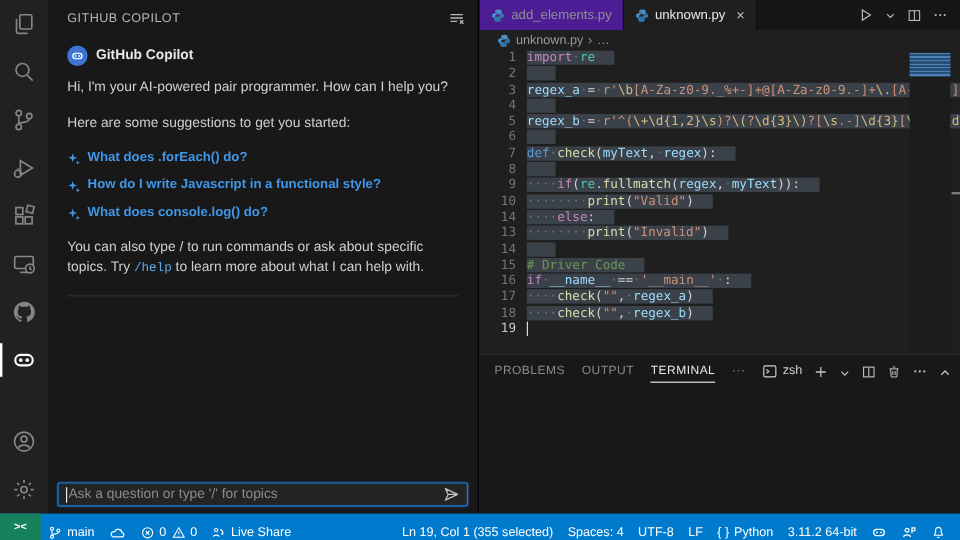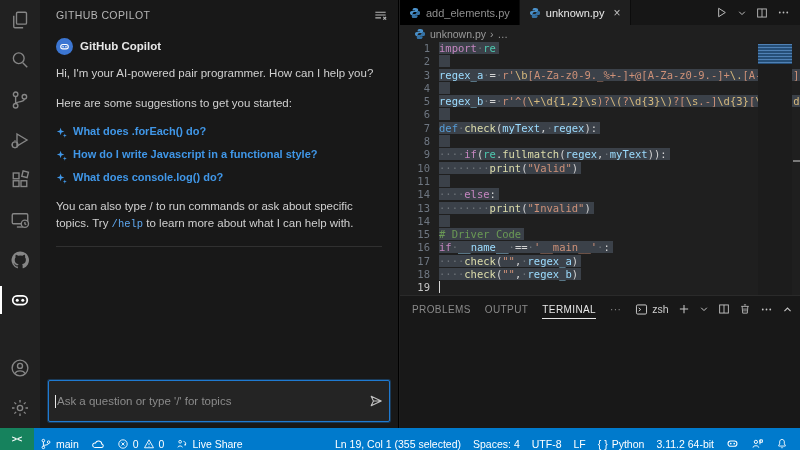--- a/index.html
+++ b/index.html
@@ -23,56 +23,56 @@
   
   .panel-head{height:30px;display:flex;align-items:center;padding:0 10px 0 16px;color:#b6b6b6;font-size:10.5px;letter-spacing:.4px}
   .panel-head .ttl{flex:1}
   .chat{padding:2px 16px 0 16px;font-size:11.5px;line-height:1.45;color:#d0d0d0}
   .chat-hdr{display:flex;align-items:center;gap:7px;margin:6px 0 10px 0;font-weight:bold;color:#e8e8e8;font-size:11.5px}
   .avatar{width:17px;height:17px;border-radius:50%;background:#3c76d2;display:flex;align-items:center;justify-content:center}
   .chat p{margin-bottom:13px}
   .sugg{display:flex;align-items:center;gap:6px;color:#4097e8;font-weight:bold;font-size:11px;margin-bottom:7px;cursor:pointer}
   .tip{margin-top:12px;padding-bottom:14px;border-bottom:1px solid #303030}
   .tip code{font-family:Liberation Mono, monospace;color:#5fa8ef;font-size:10.5px}
-  .chat-input{position:absolute;left:8px;right:8px;bottom:6px;height:42px;border:1px solid #1f7ad1;border-radius:2px;background:#242424;display:flex;align-items:center;padding:0 6px;box-shadow:0 0 0 1px rgba(31,122,209,.35)}
+  .chat-input{position:absolute;left:8px;right:8px;bottom:6px;height:20px;border:1px solid #1f7ad1;border-radius:2px;background:#242424;display:flex;align-items:center;padding:0 6px;box-shadow:0 0 0 1px rgba(31,122,209,.35)}
   .chat-input .caret{width:1px;height:13px;background:#e8e8e8;margin-right:1px}
   .chat-input .ph{flex:1;color:#8b8b8b;font-size:11.5px;white-space:nowrap;overflow:hidden}
   .chat-input .send{color:#c3c3c3;cursor:pointer}
 
   
   #tabbar{height:25px;background:#161616;display:flex;align-items:stretch;flex:0 0 auto}
-  .tab{display:flex;align-items:center;gap:5px;padding:0 9px;font-size:11px;color:#8f8f8f;background:#000000;border-right:1px solid #0c0c0c;cursor:pointer}
+  .tab{display:flex;align-items:center;gap:5px;padding:0 9px;font-size:11px;color:#8f8f8f;background:#4c1d95;border-right:1px solid #0c0c0c;cursor:pointer}
   .tab.active{background:#1f1f1f;color:#eaeaea}
   .tab .close{margin-left:4px;color:#c0c0c0;font-size:12px;line-height:1}
   .tab-actions{margin-left:auto;display:flex;align-items:center;gap:9px;padding-right:10px;color:#bdbdbd}
   #breadcrumb{height:17px;display:flex;align-items:center;gap:4px;padding-left:14px;font-size:10.5px;color:#9a9a9a;flex:0 0 auto}
 
   
   #codearea{position:relative;flex:1 1 auto;overflow:hidden;background:#1f1f1f}
   .line{display:flex;height:13.3px;line-height:13.3px;font-size:10.5px;white-space:pre}
   .ln{width:30px;text-align:right;color:#6e7681;flex:0 0 auto;font-family:"DejaVu Sans Mono",monospace}
   .lc{margin-left:9px;font-family:"DejaVu Sans Mono",monospace;color:#d4d4d4}
-  .sel{background:#3b4149;padding-right:3px}
+  .sel{background:#3b4149;padding-right:16px}
   .stub{display:inline-block;width:8px}
   .caret-ed{display:inline-block;width:1px;height:12px;background:#d8d8d8;vertical-align:-2px}
   .tk-kw{color:#C586C0}.tk-kw2{color:#569CD6}.tk-fn{color:#DCDCAA}.tk-var{color:#9CDCFE}
   .tk-cls{color:#4EC9B0}.tk-str{color:#CE9178}.tk-esc{color:#D7BA7D}.tk-op{color:#d4d4d4}
   .tk-com{color:#6A9955}.tk-ws{color:#6c7278}
   #minimap{position:absolute;top:0;right:8px;width:34px;height:100%;background:#1c1c1c}
   .mini-sel{position:absolute;top:2px;left:0;width:34px;height:20px;background:#264f78;
     background-image:repeating-linear-gradient(rgba(130,190,255,.45) 0 1px,transparent 1px 3px);}
   .ovr-mark{position:absolute;right:0;width:7px;height:2px;background:#7a7a7a}
 
   
   #terminal{flex:0 0 133px;background:#181818;border-top:1px solid #2a2a2a;display:flex;flex-direction:row}
   .term-head{height:26px;display:flex;align-items:center;padding:0 8px 0 12px;gap:14px}
   .term-tab{font-size:10px;letter-spacing:.4px;color:#8a8a8a;height:100%;display:flex;align-items:center;cursor:pointer;position:relative}
   .term-tab.active{color:#e7e7e7}
   .term-tab.active::after{content:"";position:absolute;left:0;right:0;bottom:3px;height:1px;background:#e7e7e7}
-  .term-actions{margin-left:auto;display:flex;align-items:center;gap:9px;color:#c5c5c5}
+  .term-actions{margin-left:auto;display:flex;align-items:flex-end;gap:9px;color:#c5c5c5}
   .zsh{display:flex;align-items:center;gap:4px;font-size:10.5px;color:#cfcfcf}
   .term-body{position:relative;flex:1;padding:5px 0 14px 14px;font-size:10.5px;color:#cdcdcd}
   .term-deco{position:absolute;left:3px;top:8px;width:7px;height:7px;border:1px solid #5a5a5a;border-radius:50%}
   .term-scroll{position:absolute;right:2px;top:14px;width:2px;height:9px;background:#777}
 
   
   .sb-remote{width:34px;height:22px;background:#16825D;display:flex;align-items:center;justify-content:center;font-weight:bold;font-size:9px;color:#fff;cursor:pointer}
   .sb-item{display:flex;align-items:flex-end;gap:4px;padding:0 6px;height:22px;cursor:pointer;white-space:nowrap}
   .sb-left{display:flex;align-items:center}
   .sb-right{margin-left:auto;display:flex;align-items:center;padding-right:6px}
@@ -304,21 +304,20 @@
         <div class="line"><span class="ln">1</span><span class="lc"><span class="sel"><span class="tk-kw">import</span><span class="tk-ws">·</span><span class="tk-cls">re</span></span></span></div>
         <div class="line"><span class="ln">2</span><span class="lc"><span class="sel"><span class="stub">&nbsp;</span></span></span></div>
         <div class="line"><span class="ln">3</span><span class="lc"><span class="sel"><span class="tk-var">regex_a</span><span class="tk-ws">·</span><span class="tk-op">=</span><span class="tk-ws">·</span><span class="tk-str">r'</span><span class="tk-esc">\b</span><span class="tk-str">[A-Za-z0-9._%+-]+@[A-Za-z0-9.-]+</span><span class="tk-esc">\.</span><span class="tk-str">[A-Z|a-z]</span><span class="tk-esc">{2,</span></span></span></div>
         <div class="line"><span class="ln">4</span><span class="lc"><span class="sel"><span class="stub">&nbsp;</span></span></span></div>
         <div class="line"><span class="ln">5</span><span class="lc"><span class="sel"><span class="tk-var">regex_b</span><span class="tk-ws">·</span><span class="tk-op">=</span><span class="tk-ws">·</span><span class="tk-str">r'^(</span><span class="tk-esc">\+\d{1,2}\s</span><span class="tk-str">)?</span><span class="tk-esc">\(</span><span class="tk-str">?</span><span class="tk-esc">\d{3}\)</span><span class="tk-str">?[</span><span class="tk-esc">\s</span><span class="tk-str">.-]</span><span class="tk-esc">\d{3}</span><span class="tk-str">[</span><span class="tk-esc">\s</span><span class="tk-str">.-]</span><span class="tk-esc">\d{4}</span></span></span></div>
         <div class="line"><span class="ln">6</span><span class="lc"><span class="sel"><span class="stub">&nbsp;</span></span></span></div>
         <div class="line"><span class="ln">7</span><span class="lc"><span class="sel"><span class="tk-kw2">def</span><span class="tk-ws">·</span><span class="tk-fn">check</span><span class="tk-op">(</span><span class="tk-var">myText</span><span class="tk-op">,</span><span class="tk-ws">·</span><span class="tk-var">regex</span><span class="tk-op">):</span></span></span></div>
         <div class="line"><span class="ln">8</span><span class="lc"><span class="sel"><span class="stub">&nbsp;</span></span></span></div>
         <div class="line"><span class="ln">9</span><span class="lc"><span class="sel"><span class="tk-ws">····</span><span class="tk-kw">if</span><span class="tk-op">(</span><span class="tk-cls">re</span><span class="tk-op">.</span><span class="tk-fn">fullmatch</span><span class="tk-op">(</span><span class="tk-var">regex</span><span class="tk-op">,</span><span class="tk-ws">·</span><span class="tk-var">myText</span><span class="tk-op">)):</span></span></span></div>
         <div class="line"><span class="ln">10</span><span class="lc"><span class="sel"><span class="tk-ws">········</span><span class="tk-fn">print</span><span class="tk-op">(</span><span class="tk-str">"Valid"</span><span class="tk-op">)</span></span></span></div>
-        <div class="line"><span class="ln">11</span><span class="lc"><span class="sel"><span class="stub">&nbsp;</span></span></span></div>
         <div class="line"><span class="ln">14</span><span class="lc"><span class="sel"><span class="tk-ws">····</span><span class="tk-kw">else</span><span class="tk-op">:</span></span></span></div>
         <div class="line"><span class="ln">13</span><span class="lc"><span class="sel"><span class="tk-ws">········</span><span class="tk-fn">print</span><span class="tk-op">(</span><span class="tk-str">"Invalid"</span><span class="tk-op">)</span></span></span></div>
         <div class="line"><span class="ln">14</span><span class="lc"><span class="sel"><span class="stub">&nbsp;</span></span></span></div>
         <div class="line"><span class="ln">15</span><span class="lc"><span class="sel"><span class="tk-com"># Driver Code</span></span></span></div>
         <div class="line"><span class="ln">16</span><span class="lc"><span class="sel"><span class="tk-kw">if</span><span class="tk-ws">·</span><span class="tk-var">__name__</span><span class="tk-ws">·</span><span class="tk-op">==</span><span class="tk-ws">·</span><span class="tk-str">'__main__'</span><span class="tk-ws">·</span><span class="tk-op">:</span></span></span></div>
         <div class="line"><span class="ln">17</span><span class="lc"><span class="sel"><span class="tk-ws">····</span><span class="tk-fn">check</span><span class="tk-op">(</span><span class="tk-str">""</span><span class="tk-op">,</span><span class="tk-ws">·</span><span class="tk-var">regex_a</span><span class="tk-op">)</span></span></span></div>
         <div class="line"><span class="ln">18</span><span class="lc"><span class="sel"><span class="tk-ws">····</span><span class="tk-fn">check</span><span class="tk-op">(</span><span class="tk-str">""</span><span class="tk-op">,</span><span class="tk-ws">·</span><span class="tk-var">regex_b</span><span class="tk-op">)</span></span></span></div>
         <div class="line"><span class="ln" style="color: rgb(198, 198, 198);">19</span><span class="lc"><span class="caret-ed"></span></span></div>
       </div>
     <div id="minimap">

